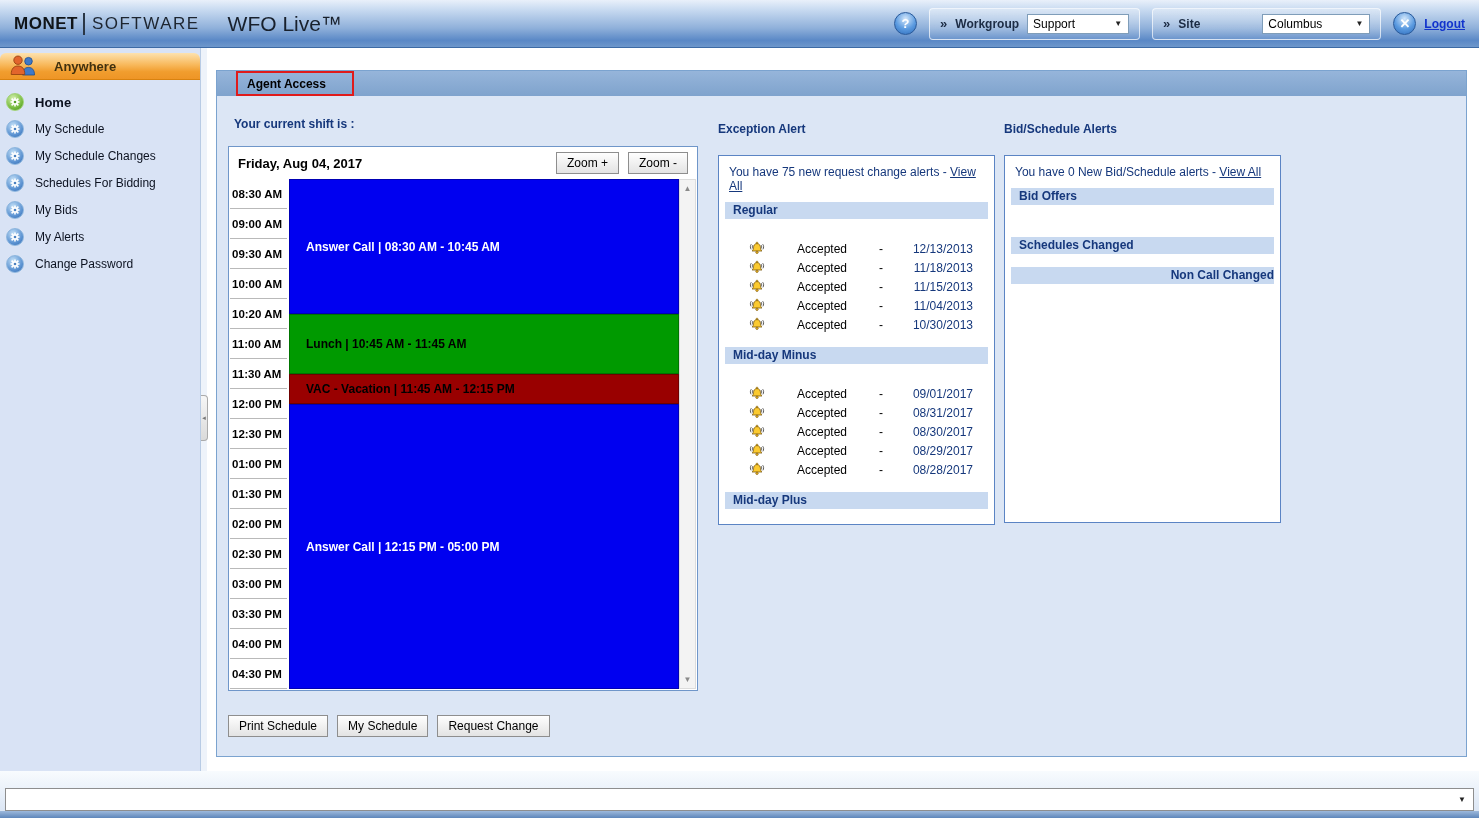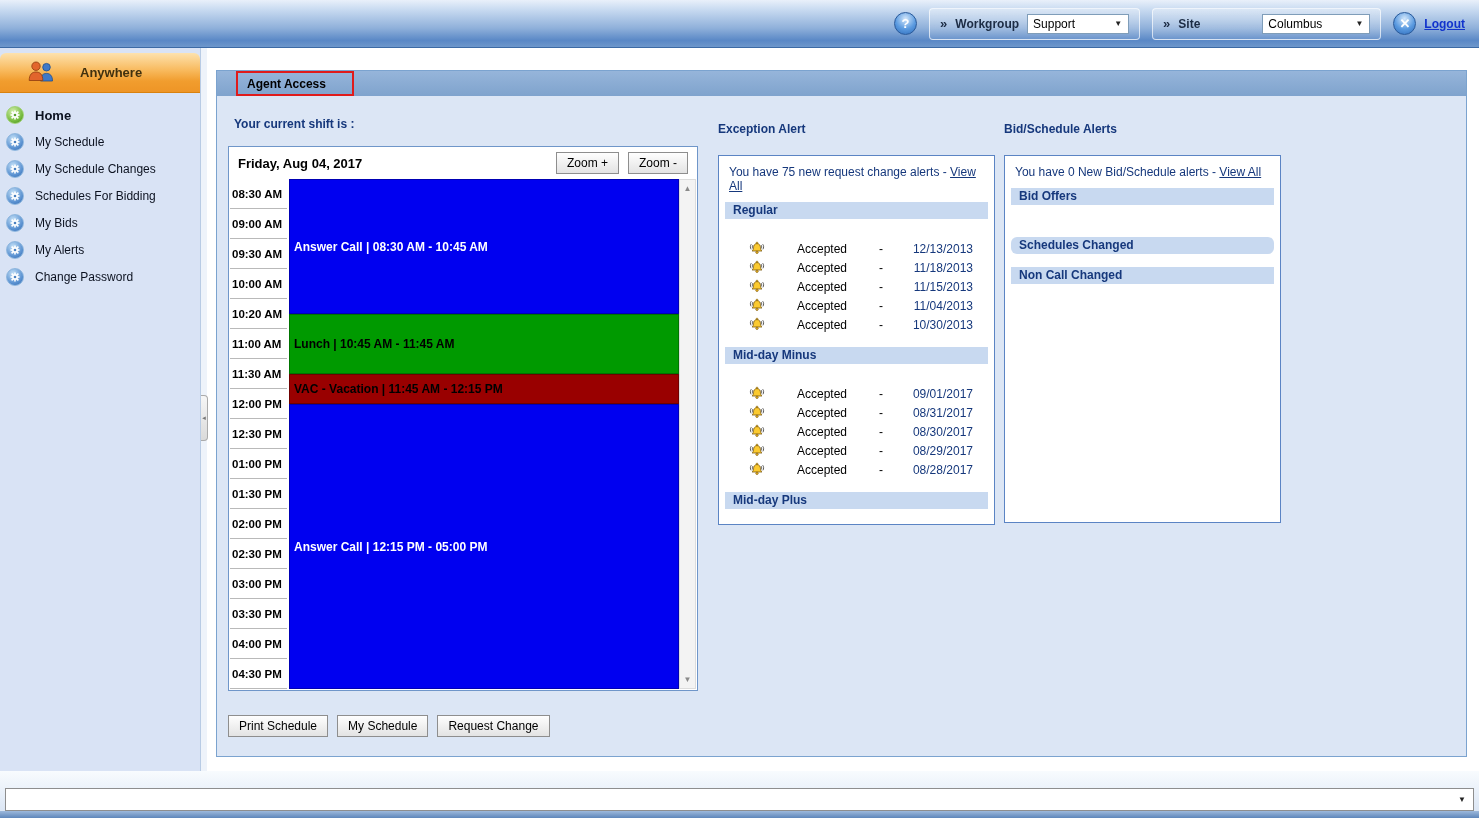--- a/index.html
+++ b/index.html
@@ -28,22 +28,22 @@
   .fake-select { background:#fff; border:1px solid #7f9db9; height:20px;
     display:flex; align-items:center; font-size:12px; color:#000; padding-left:5px; cursor:pointer;gap:12px; }
   .fake-select .arrow { margin-left:auto; padding:0 6px; font-size:8px; color:#222; }
   .wg-select { width:102px; } .site-select { width:108px; }
   .logout-wrap { display:flex; align-items:center; gap:8px; }
   .logout-link { color:#1133cc; font-weight:bold; text-decoration:underline; cursor:pointer; }
 
   
   .page { display:flex; height:723px; }
   .sidebar { width:200px; background:#d9e3f5; padding-top:5px; }
-  .anywhere { height:40px; border-radius:6px 6px 0 0; display:flex; align-items:center; gap:24px;
-    padding-left:26px; border-bottom:1px solid #d9820f;
+  .anywhere { height:27px; border-radius:6px 6px 0 0; display:flex; align-items:center; gap:16px;
+    padding-left:8px; border-bottom:1px solid #d9820f;
     background:linear-gradient(#fde2ae, #f8b95c 45%, #f19d2e 72%, #ee9526); }
   .anywhere-label { font-weight:bold; font-size:13px; color:#41310f; }
   .nav { padding-top:9px; }
   .nav-item { display:flex; align-items:center; gap:11px; padding:4px 0 5px 6px;
     font-size:12px; color:#0c1220; cursor:pointer; }
   .nav-item.active .nav-label { font-weight:bold; font-size:13px; }
   .gear { width:18px; height:18px; border-radius:50%; flex:0 0 auto;
     display:flex; align-items:center; justify-content:center; }
   .gear.blue  { background:radial-gradient(circle at 38% 28%, #c3e0f7, #5c93d2 62%, #2d66ae); border:1px solid #8db6de; }
   .gear.green { background:radial-gradient(circle at 38% 28%, #d5f0ae, #77bb3f 62%, #3c8a14); border:1px solid #a0d276; }
@@ -74,21 +74,21 @@
   .date-text { font-weight:bold; font-size:13px; color:#000; }
   .zoom-buttons { margin-left:auto; display:flex; gap:9px; }
   .btn { border:1px solid #8e8e8e; background:linear-gradient(#fefefe,#e3e3e3);
     font-size:12px; color:#000; padding:3px 10px; font-family:inherit; cursor:pointer; }
   .grid-wrap { display:flex; height:510px; margin:0 1px 1px 1px; }
   .time-col { width:57px; }
   .time-cell { height:30px; border-bottom:1px solid #b9b9b9; display:flex; align-items:center;
     font-weight:bold; font-size:11.5px; color:#000; padding-left:2px; background:#fff; }
   .events-col { flex:1; position:relative; margin-left:2px; background:#fff; }
   .event { position:absolute; left:0; right:0; display:flex; align-items:center; padding-left:4px; }
-  .event-label { font-weight:bold; font-size:12px; white-space:nowrap; }
+  .event-label { font-weight:bold; font-size:12px; white-space:nowrap;margin-left:12px; }
   .vscrollbar { width:17px; background:#f3f3f3; border:1px solid #dcdcdc;
     display:flex; flex-direction:column; justify-content:space-between; align-items:center; }
   .scroll-arrow { font-size:8px; color:#8a8a8a; padding:4px 0; cursor:pointer; }
   .actions-row { margin-top:24px; display:flex; gap:9px; }
 
   
   .alerts-col { width:277px; margin-left:20px; margin-top:9px; }
   .alerts-col.bid { margin-left:9px; }
   .alerts-box { border:1px solid #5b84c4; background:#fff; overflow:hidden; }
   .alerts-col.exception .alerts-box { height:370px; }
@@ -98,35 +98,41 @@
   .section-bar { margin:0 6px; background:#c8d9f0; color:#16387c; font-weight:bold;
     font-size:12px; padding:1px 0 2px 8px; }
   .exc-sections .section-bar { margin-top:3px; }
   .alert-rows { padding:20px 0 10px; }
   .alert-row { display:flex; align-items:center; height:19px; padding-left:28px; }
   .bell { width:20px; display:flex; align-items:center; }
   .row-status { width:82px; margin-left:30px; font-size:12px; color:#000; }
   .row-sep { width:30px; font-size:12px; color:#000; }
   .row-date { flex:1; text-align:right; padding-right:21px; font-size:12px; color:#16387c; }
   .bid-sections .section-bar:nth-child(1) { margin-top:3px; }
-  .bid-sections .section-bar:nth-child(2) { margin-top:32px;border-radius:6px; }
-  .bid-sections .section-bar:nth-child(3) { margin-top:13px; }
+  .bid-sections .section-bar:nth-child(2) { margin-top:32px; }
+  .bid-sections .section-bar:nth-child(3) { margin-top:13px;text-align:right; }
 
   
   .footer { height:47px; background:linear-gradient(#f8fbfe,#d7e3f3); position:relative; }
   .footer-select { position:absolute; top:17px; left:5px; right:5px; height:23px;
     background:#fff; border:1px solid #8e8e8e; display:flex; align-items:center; cursor:pointer; }
   .footer-select .arrow { margin-left:auto; margin-right:7px; font-size:8px; color:#222; }
   .footer-bottom { position:absolute; bottom:0; left:0; right:0; height:7px;
     background:linear-gradient(#9db9dc,#5e86ba); }
 </style>
 </head>
 <body>
 
 <header class="app-header">
+  <div class="brand">
+    <span class="brand-monet">MONET</span>
+    <span class="brand-bar"></span>
+    <span class="brand-software">SOFTWARE</span>
+    <span class="brand-product">WFO Live™</span>
+  </div>
   <div class="header-right">
     <div class="glass-circle">?</div>
     <div class="header-group">
       <span class="chev">»</span>
       <span class="header-label">Workgroup</span>
       <div class="fake-select wg-select">
         <span>Support</span>
         <span class="arrow">▼</span>
       </div>
     </div>

